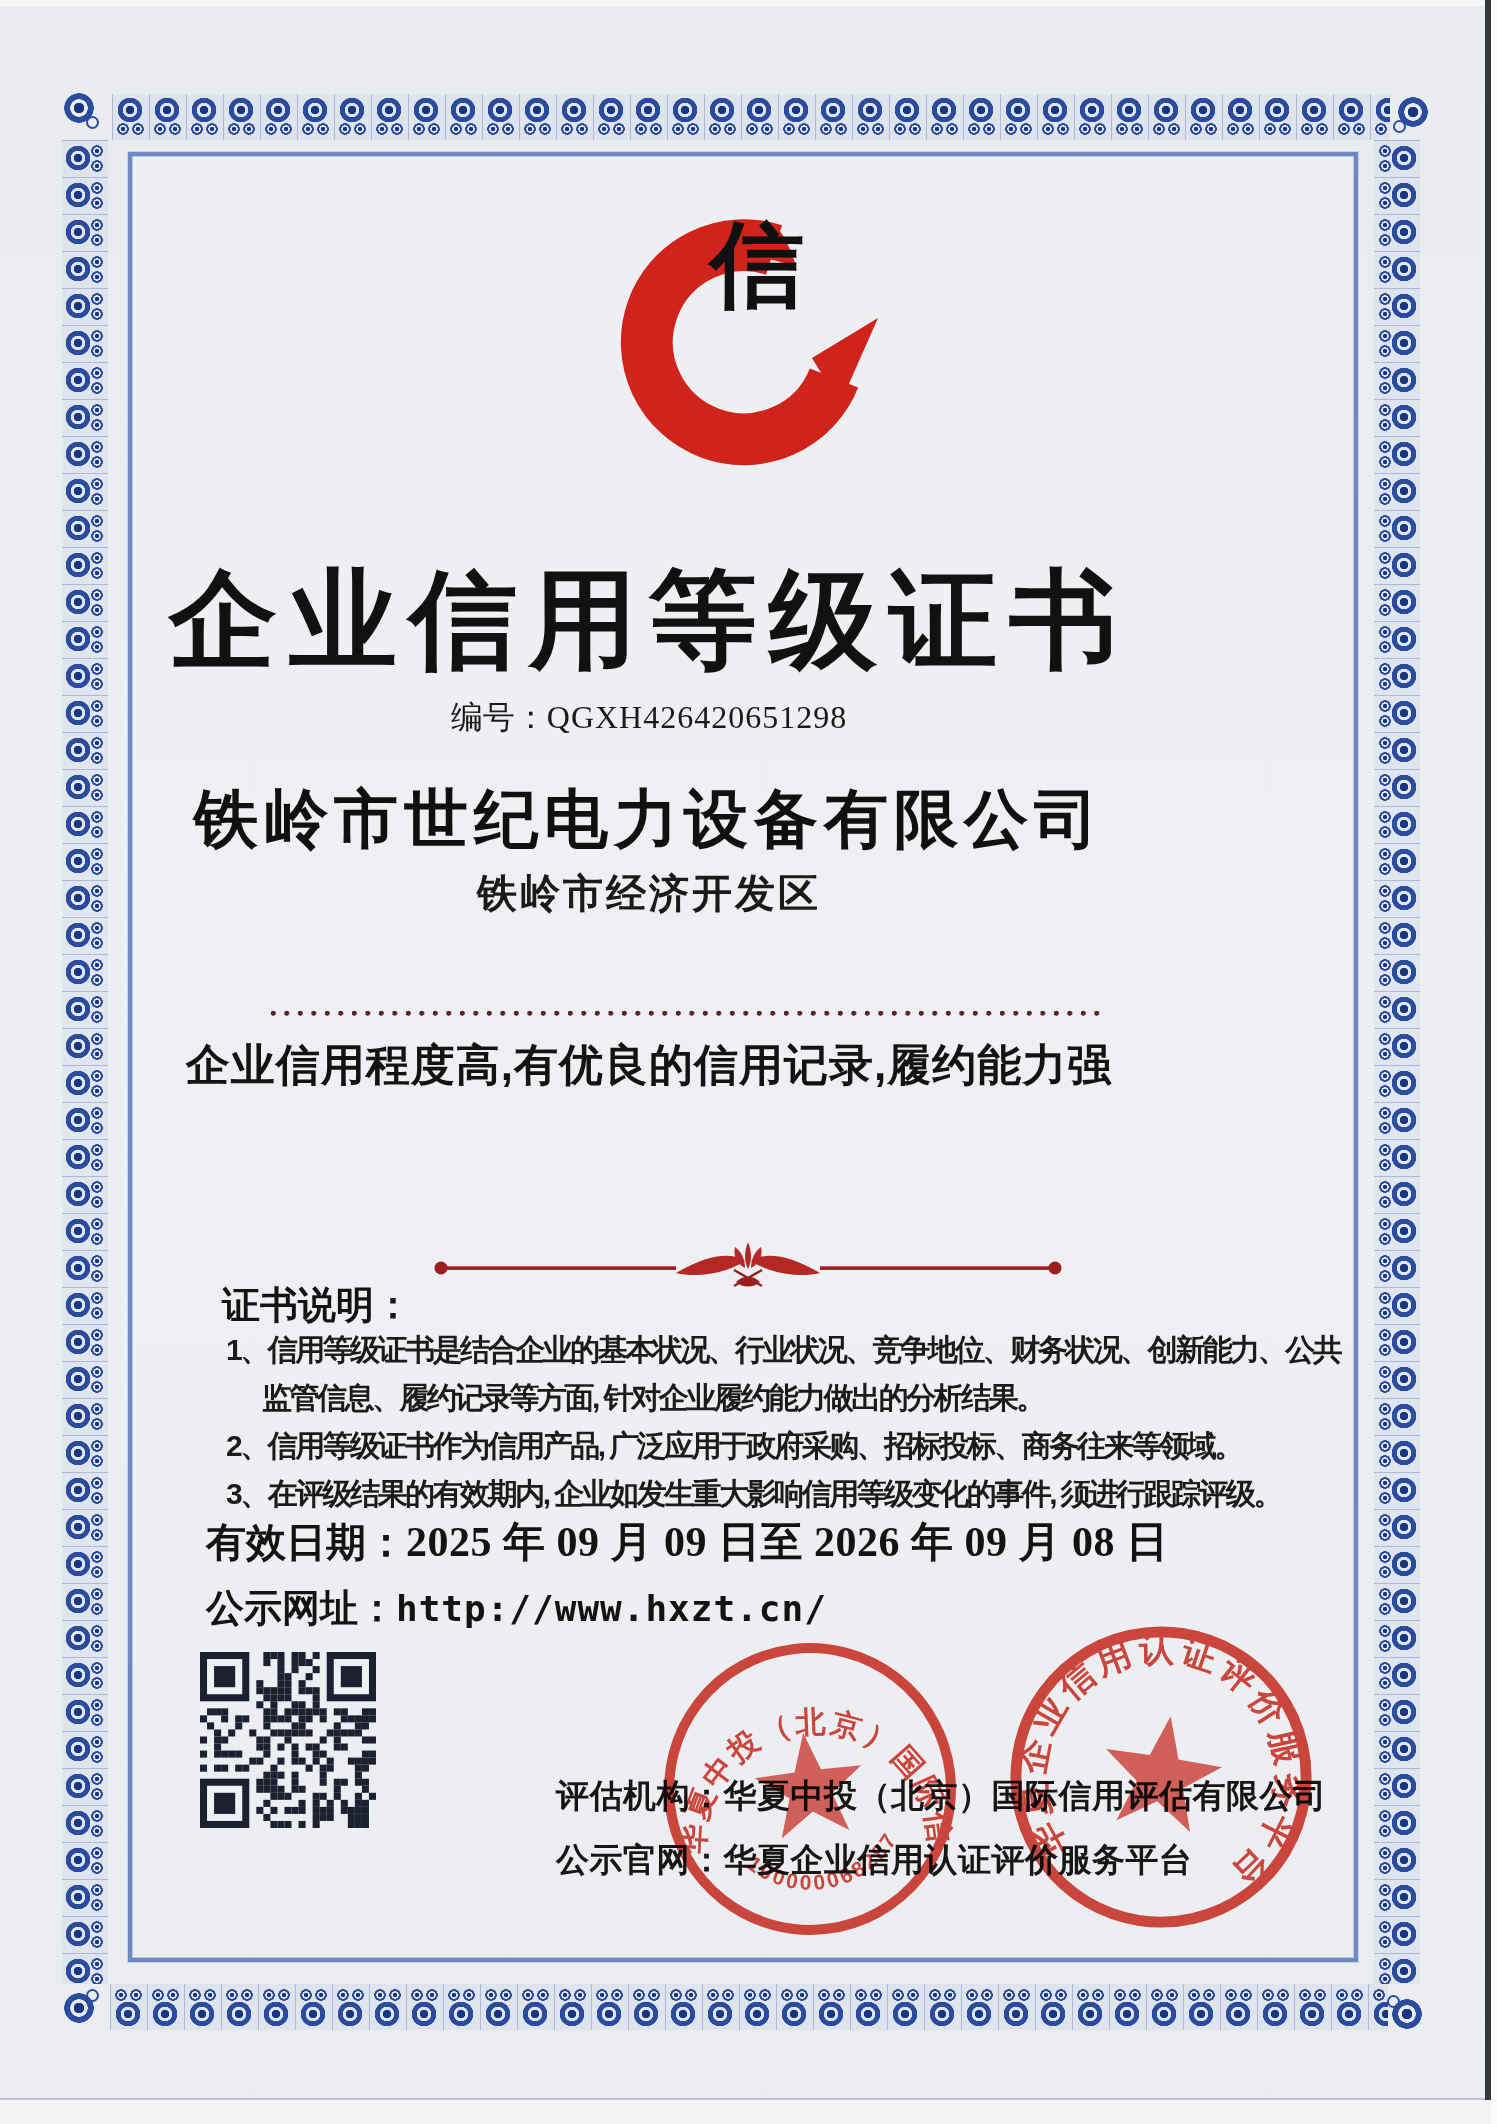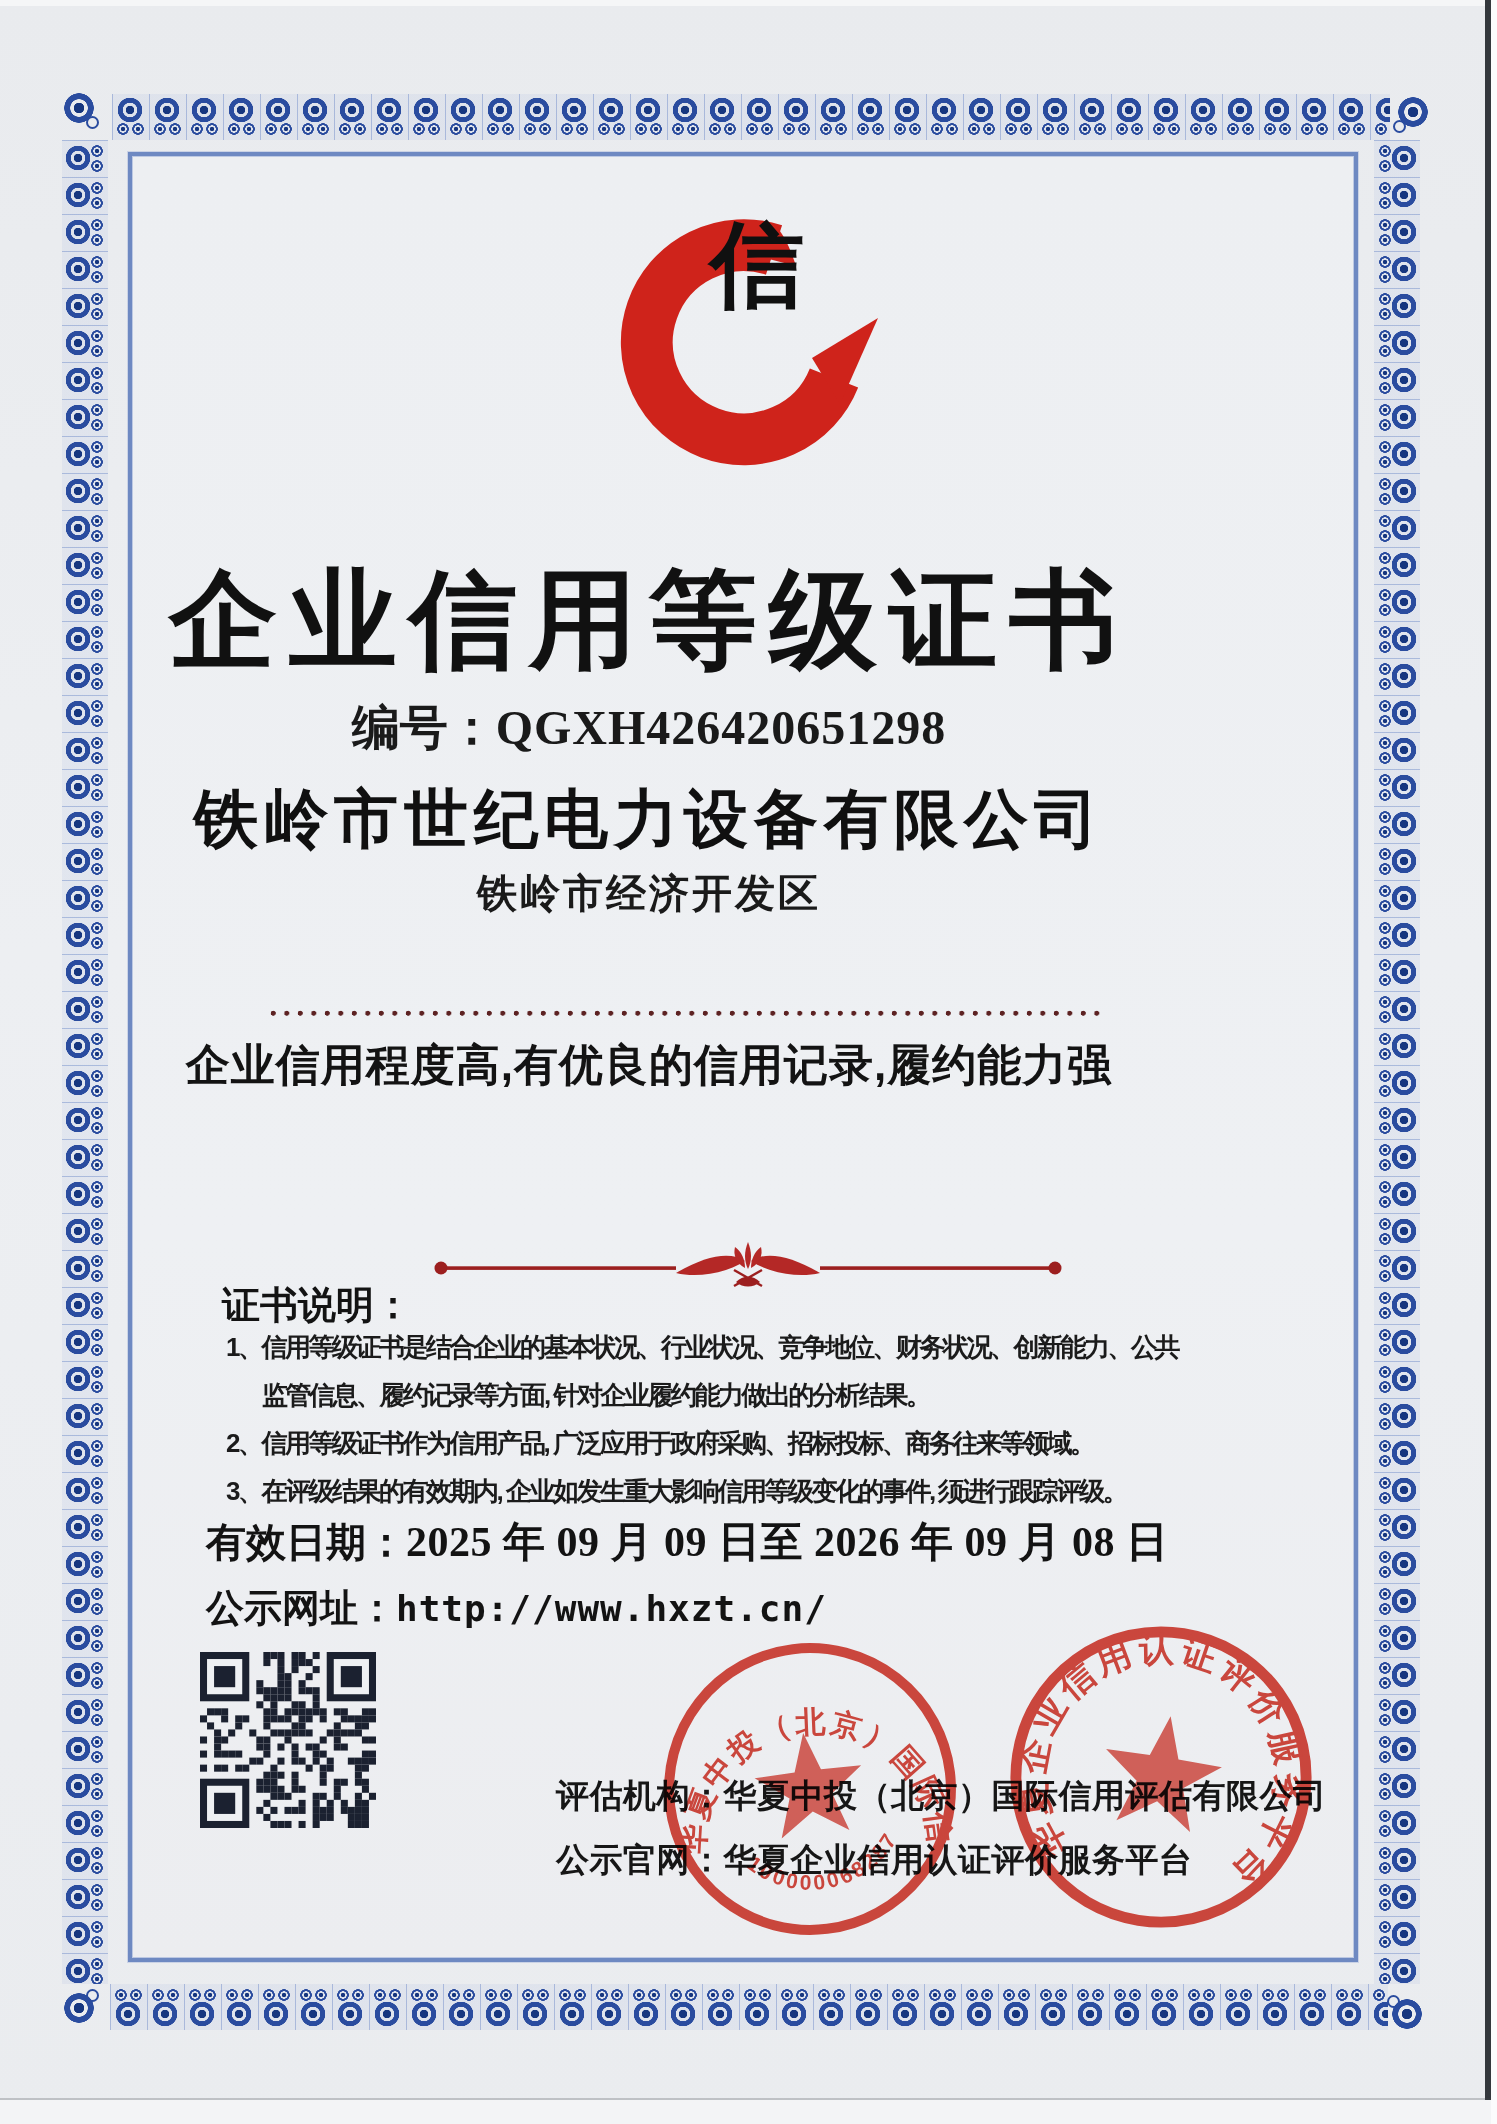--- a/index.html
+++ b/index.html
@@ -82,36 +82,36 @@
 
   
   .logo{position:absolute;left:592px;top:180px;width:310px;height:310px;}
   .logo svg{position:absolute;left:0;top:0;}
   .logo .char{position:absolute;left:118px;top:38px;font-size:94px;line-height:1;
     font-weight:900;font-family:var(--sans);color:#101010;}
 
   
   .title{top:548px;font-family:var(--serif);font-weight:900;font-size:108px;
     letter-spacing:12px;color:#111;}
-  .serial{top:696px;font-family:var(--serif);font-size:48px;color:#1a1a1a;font-weight:bold;}
+  .serial{top:696px;font-family:var(--serif);font-size:32px;color:#1a1a1a;}
   .serial .num{letter-spacing:1px;}
   .company{top:776px;font-size:64px;font-weight:900;letter-spacing:6px;color:#101010;}
   .address{top:866px;font-size:40px;font-weight:700;letter-spacing:3px;color:#1a1a1a;}
 
   .dotted{position:absolute;left:270px;top:1010px;width:830px;height:7px;
     background-image:radial-gradient(circle at 3.2px 3.2px,#5d2222 0 2.2px,rgba(93,34,34,0) 2.8px);
     background-size:13.5px 7px;background-repeat:repeat-x;}
 
   .statement{top:1036px;font-size:44px;font-weight:900;letter-spacing:1px;color:#131313;}
   .grade{top:1126px;font-size:76px;font-weight:900;letter-spacing:4px;color:#0f0f0f;}
 
   .divider{position:absolute;left:433px;top:1238px;}
 
   .notes-heading{position:absolute;left:222px;top:1280px;font-size:38px;font-weight:900;color:#131313;}
-  .note{position:absolute;font-size:26px;font-weight:700;letter-spacing:-2.5px;
+  .note{position:absolute;font-size:30px;font-weight:700;letter-spacing:-2.5px;
     white-space:nowrap;color:#1b1b1b;}
   .nl0{left:226px;top:1330px;}
   .nl1{left:262px;top:1378px;}
   .nl2{left:226px;top:1426px;}
   .nl3{left:226px;top:1474px;}
 
   .validity{position:absolute;left:206px;top:1514px;font-size:40px;font-weight:800;color:#131313;}
   .validity .val{font-family:Liberation Serif, serif;font-weight:600;font-size:42px;letter-spacing:.5px;}
   .site{position:absolute;left:206px;top:1583px;font-size:38px;font-weight:800;color:#131313;}
   .site .val{font-family:var(--mono);font-weight:700;font-size:36px;letter-spacing:1px;}

